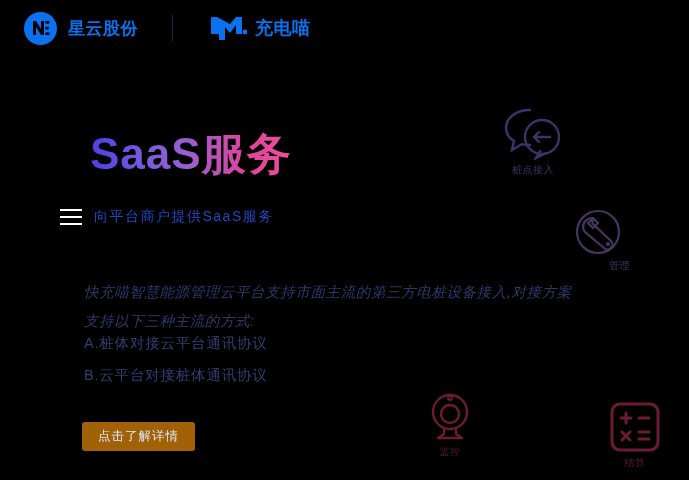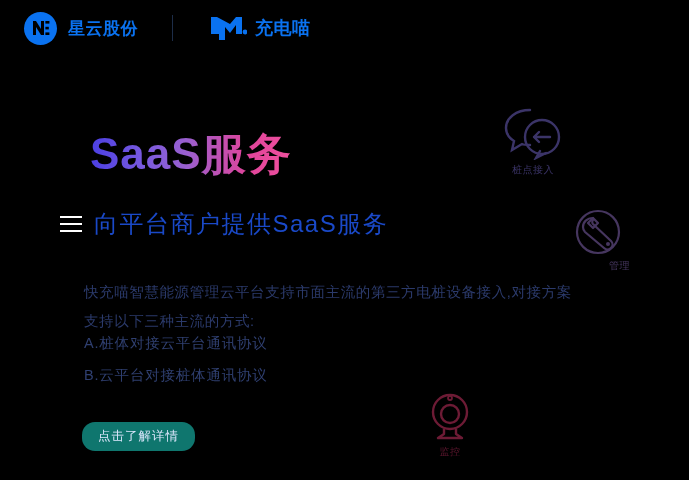--- a/index.html
+++ b/index.html
@@ -79,49 +79,49 @@
     position:absolute; left:60px; top:208px;
     display:flex; align-items:center; gap:12px;
   }
   .menu-icon {
     display:flex; flex-direction:column; gap:5px;
     width:22px;
   }
   .menu-icon i { display:block; height:2px; background:#ffffff; width:100%; }
   .subtitle-text {
     color:#1a49c8;
-    font-size:24px;
+    font-size:14px;
     letter-spacing:1.5px;
     white-space:nowrap;
   }
 
   .body-copy {
     position:absolute; left:84px; top:278px;
     width:500px;
     color:#2b3a6b;
     font-size:14.5px;
     line-height:29px;
     letter-spacing:0.6px;
   }
-  .body-copy p { margin:0; }
+  .body-copy p { margin:0;font-style:italic; }
   .list-line {
     position:absolute; left:84px;
     color:#2f3f70;
     font-size:14.5px;
     letter-spacing:0.8px;
   }
   .list-a { top:334px; }
   .list-b { top:366px; }
 
   .cta {
     position:absolute; left:82px; top:422px;
-    background:#0f766e;
+    background:#a16207;
     color:#dfe8ff;
     border:none;
-    border-radius:13px;
+    border-radius:3px;
     padding:6px 16px;
     font-size:12.5px;
     letter-spacing:1px;
     font-family:"Liberation Sans", sans-serif;
     cursor:pointer;
     white-space:nowrap;
   }
 
   
   .deco {
@@ -228,14 +228,26 @@
       <svg width="44" height="50" viewBox="0 0 44 50">
         <circle cx="22" cy="20" r="17" fill="none" stroke="#6d1b35" stroke-width="2.4"></circle>
         <circle cx="22" cy="22" r="9" fill="none" stroke="#6d1b35" stroke-width="2.4"></circle>
         <circle cx="22" cy="6" r="2" fill="none" stroke="#6d1b35" stroke-width="1.8"></circle>
         <path d="M16 37 L16 42 L10 46 L34 46 L28 42 L28 37" fill="none" stroke="#6d1b35" stroke-width="2.4" stroke-linejoin="round"></path>
       </svg>
     </span>
     <span class="deco-label">监控</span>
   </div>
 
+  <div class="deco deco-calc">
+    <span>
+      <svg width="52" height="52" viewBox="0 0 52 52">
+        <rect x="3" y="3" width="46" height="46" rx="8" fill="none" stroke="#6d1b35" stroke-width="3"></rect>
+        <path d="M12 17 L22 17 M17 12 L17 22" stroke="#6d1b35" stroke-width="3" stroke-linecap="round"></path>
+        <path d="M30 17 L40 17" stroke="#6d1b35" stroke-width="3" stroke-linecap="round"></path>
+        <path d="M13 31 L21 39 M21 31 L13 39" stroke="#6d1b35" stroke-width="3" stroke-linecap="round"></path>
+        <path d="M30 31 L40 31 M30 38 L40 38" stroke="#6d1b35" stroke-width="3" stroke-linecap="round"></path>
+      </svg>
+    </span>
+    <span class="deco-label">结算</span>
+  </div>
 
 </div>
 
 </body></html>

